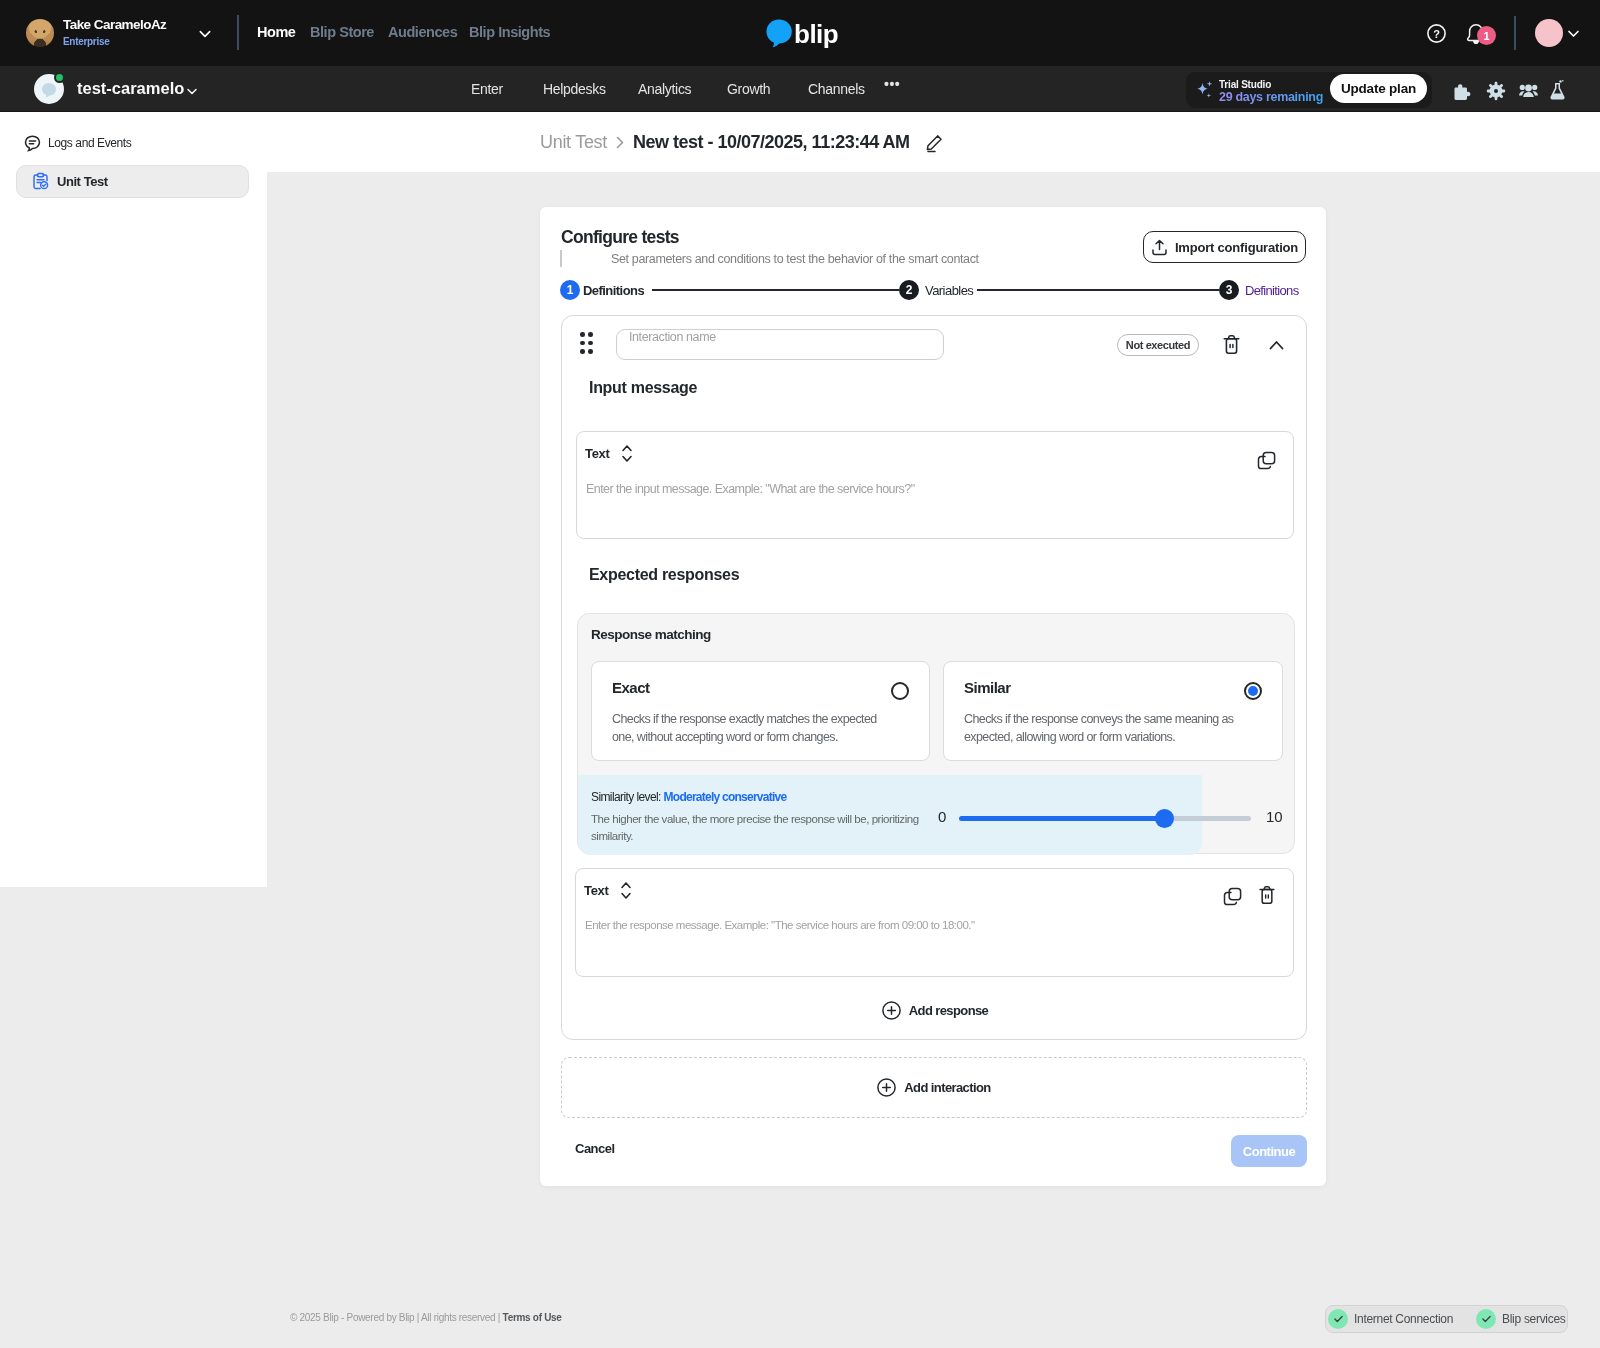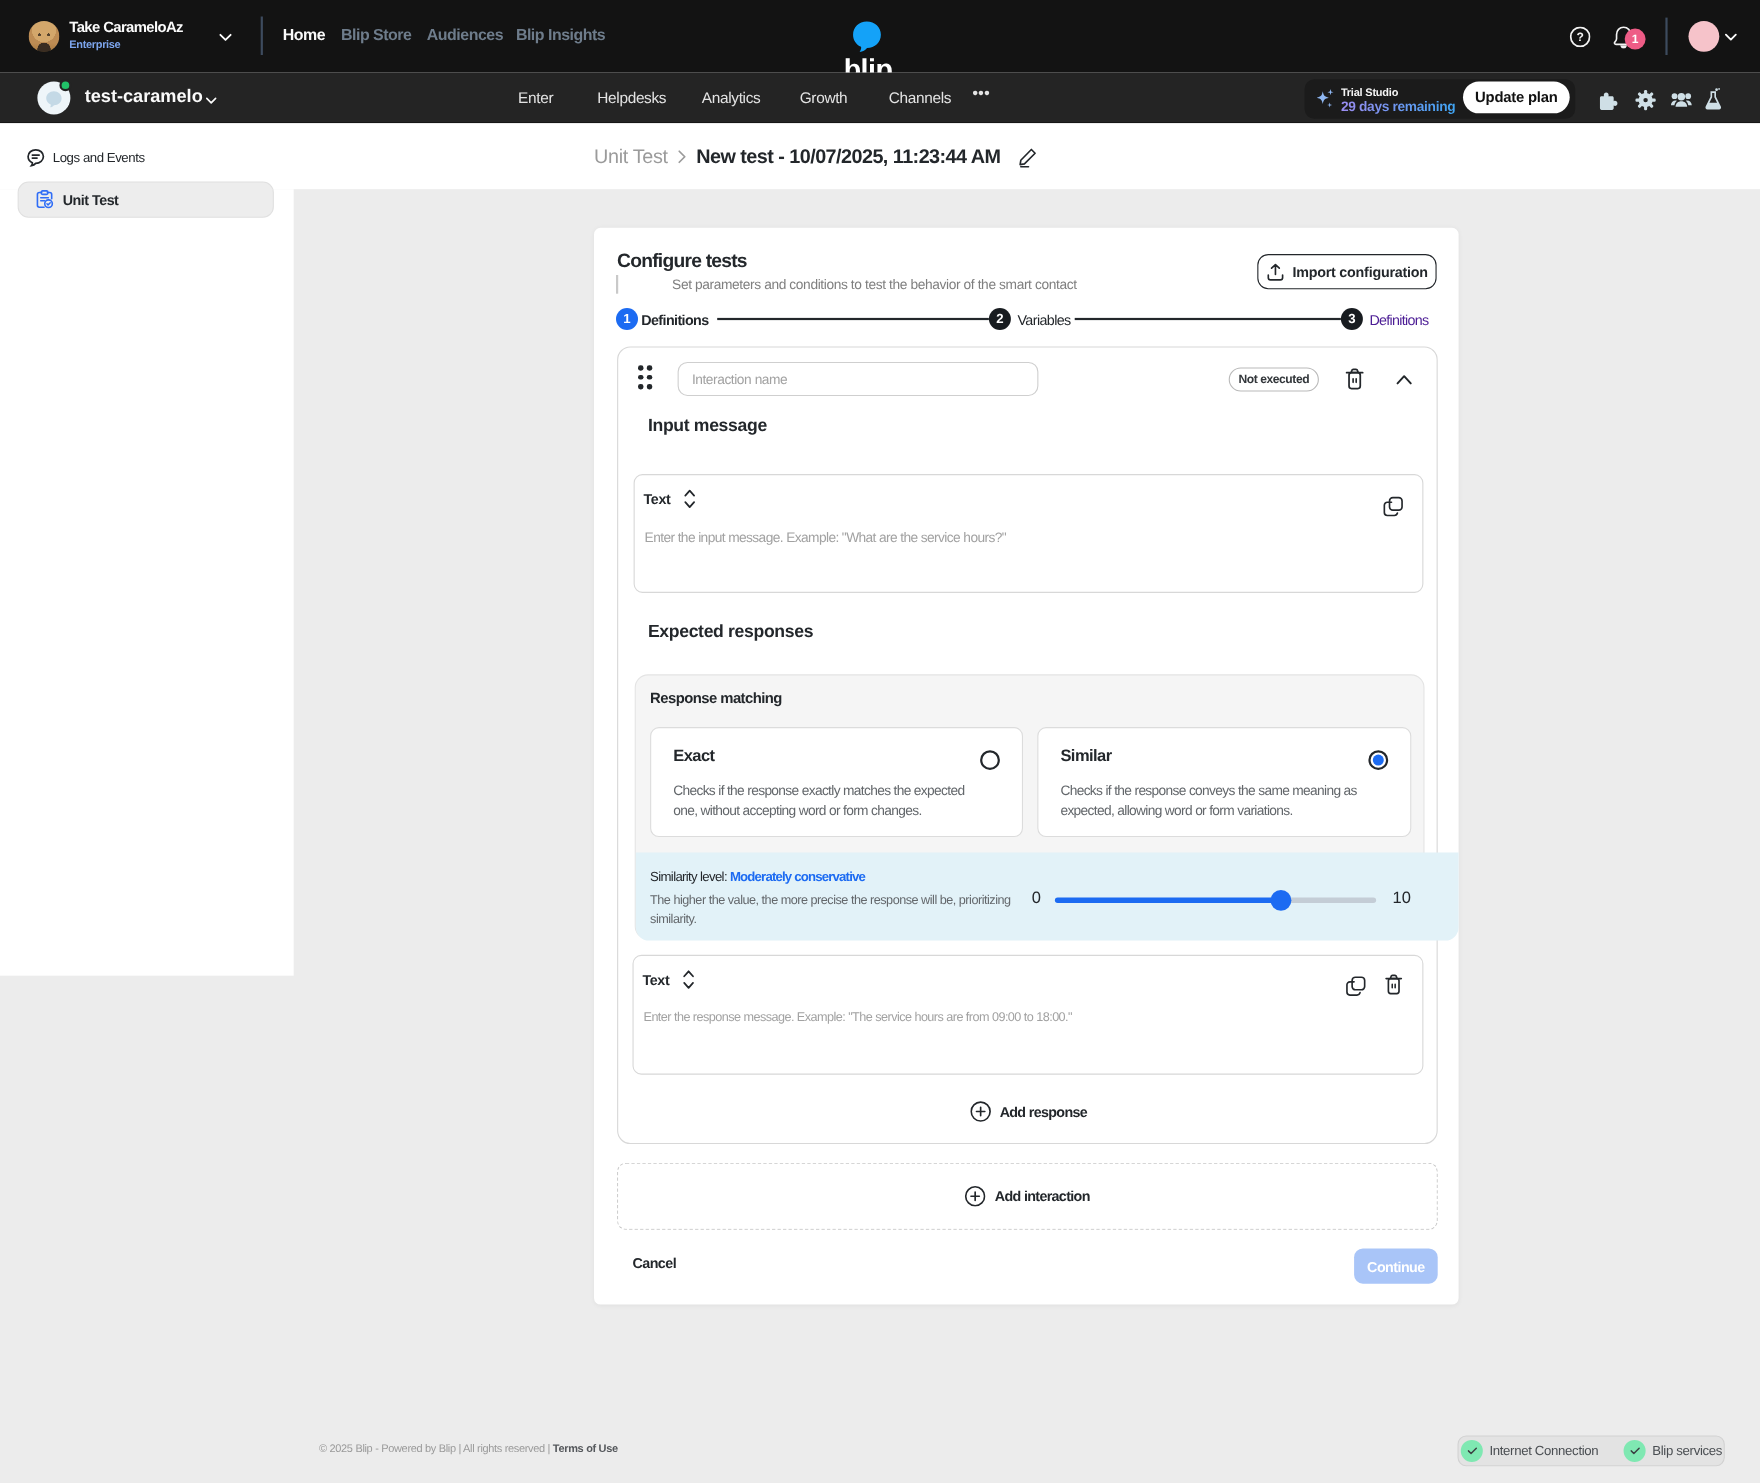--- a/index.html
+++ b/index.html
@@ -37,21 +37,21 @@
   </div>
   <svg class="abs" style="left:198px;top:27px;" width="14" height="14" viewBox="0 0 15 15" fill="none">
       <path d="M2.5 5 L7.5 10 L12.5 5" stroke="#fafafa" stroke-width="1.8" stroke-linecap="round" stroke-linejoin="round"></path>
     </svg>
   <div class="abs" style="left:237px;top:15px;width:2px;height:35px;background:#3d4b5e;"></div>
   <span class="nav1 active abs" style="left:257px;top:24px;">Home</span>
   <span class="nav1 abs" style="left:310px;top:24px;">Blip Store</span>
   <span class="nav1 abs" style="left:388px;top:24px;">Audiences</span>
   <span class="nav1 abs" style="left:469px;top:24px;">Blip Insights</span>
 
-  <div class="abs" style="left:766px;top:19px;display:flex;align-items:center;flex-direction:column;">
+  <div class="abs" style="left:766px;top:19px;display:flex;align-items:flex-start;">
     <svg width="27" height="29" viewBox="0 0 27 29">
         <path d="M13 0.5 C5.8 0.5 0.5 5.7 0.5 12.5 C0.5 17.5 3.4 21.6 7.8 23.6 C8.1 25.2 7.6 26.8 6.5 28.2 C9.4 27.9 11.7 26.5 13.2 24.6 C20.4 24.5 25.8 19.3 25.8 12.5 C25.8 5.7 20.3 0.5 13 0.5 Z" fill="#14a2f8"></path>
       </svg>
     <div style="color:#fff;font-weight:700;font-size:26px;letter-spacing:-0.5px;margin-left:1px;">blip</div>
   </div>
 
   <svg class="abs" style="left:1427px;top:24px;" width="19" height="19" viewBox="0 0 19 19" fill="none">
       <circle cx="9.5" cy="9.5" r="8.6" stroke="#f2f2f2" stroke-width="1.6"></circle>
       <text x="9.5" y="13.6" text-anchor="middle" font-size="11" font-weight="700" fill="#f2f2f2" font-family="Liberation Sans">?</text>
     </svg>
@@ -185,21 +185,21 @@
   <div class="abs" style="left:21px;top:108px;width:746px;height:725px;border:1px solid #d8d8d8;border-radius:12px;">
 
     <div class="abs" style="left:18px;top:16px;width:12px;height:24px;display:grid;grid-template-columns:4.5px 4.5px;grid-template-rows:4.5px 4.5px 4.5px;gap:4px 3.5px;">
       <i style="background:#23272b;border-radius:50%;"></i>
         <i style="background:#23272b;border-radius:50%;"></i>
         <i style="background:#23272b;border-radius:50%;"></i>
         <i style="background:#23272b;border-radius:50%;"></i>
         <i style="background:#23272b;border-radius:50%;"></i>
         <i style="background:#23272b;border-radius:50%;"></i>
     </div>
-    <div class="abs" style="left:54px;top:13px;width:328px;height:31px;border:1px solid #cfcfcf;border-radius:9px;display:flex;align-items:center;padding-left:12px;">
+    <div class="abs" style="left:54px;top:13px;width:328px;height:31px;border:1px solid #cfcfcf;border-radius:9px;display:flex;padding-left:12px;">
       <span class="ph" style="font-size:12.5px;letter-spacing:-0.4px;">Interaction name</span>
     </div>
     <div class="abs" style="left:555px;top:18px;width:82px;height:22px;border:1px solid #b9b9b9;border-radius:12px;display:flex;align-items:center;justify-content:center;font-size:11px;font-weight:700;color:#33373b;letter-spacing:-0.4px;">Not executed</div>
     <svg class="abs" style="left:660px;top:18px;" width="19" height="21" viewBox="0 0 19 21" fill="none">
         <path d="M2.2 4.8 L16.8 4.8 M6.4 4.4 L6.9 2.8 C7.1 2.1 7.6 1.7 8.3 1.7 L10.7 1.7 C11.4 1.7 11.9 2.1 12.1 2.8 L12.6 4.4" stroke="#23272b" stroke-width="1.6" stroke-linecap="round"></path>
         <rect x="4.4" y="4.8" width="10.2" height="14.4" rx="2.2" stroke="#23272b" stroke-width="1.6"></rect>
         <path d="M8.1 10.4 L8.1 13.6 M10.9 10.4 L10.9 13.6" stroke="#23272b" stroke-width="1.5" stroke-linecap="round"></path>
       </svg>
     <svg class="abs" style="left:707px;top:24px;" width="15" height="10" viewBox="0 0 15 10" fill="none">
         <path d="M1.5 8.5 L7.5 2 L13.5 8.5" stroke="#23272b" stroke-width="1.8" stroke-linecap="round" stroke-linejoin="round"></path>
@@ -232,21 +232,21 @@
         <div class="abs" style="left:20px;top:48px;width:278px;font-size:12.5px;color:#63676b;line-height:18px;letter-spacing:-0.6px;">Checks if the response exactly matches the expected one, without accepting word or form changes.</div>
       </div>
       <div class="abs" style="left:365px;top:47px;width:340px;height:100px;background:#fff;border:1px solid #dcdcdc;border-radius:8px;">
         <div class="abs" style="left:20px;top:17px;font-size:15px;font-weight:700;color:#23272b;letter-spacing:-0.5px;">Similar</div>
         <div class="abs" style="right:20px;top:20px;width:18px;height:18px;border:2px solid #23272b;border-radius:50%;display:flex;align-items:center;justify-content:center;">
             <i style="width:10px;height:10px;border-radius:50%;background:#1c6bf2;"></i>
           </div>
         <div class="abs" style="left:20px;top:48px;width:300px;font-size:12.5px;color:#63676b;line-height:18px;letter-spacing:-0.6px;">Checks if the response conveys the same meaning as expected, allowing word or form variations.</div>
       </div>
 
-      <div class="abs" style="left:0;top:161px;width:748px;height:80px;background:#e2f2f8;border-radius:0 0 12px 12px;">
+      <div class="abs" style="left:0;top:161px;width:624px;height:80px;background:#e2f2f8;border-radius:0 0 12px 12px;">
         <div class="abs" style="left:13px;top:15px;font-size:12px;color:#23272b;letter-spacing:-0.6px;">Similarity level: <span style="color:#1c6bf2;font-weight:700;letter-spacing:-0.75px;">Moderately conservative</span></div>
         <div class="abs" style="left:13px;top:36px;width:340px;font-size:11.5px;color:#63676b;line-height:17px;letter-spacing:-0.45px;">The higher the value, the more precise the response will be, prioritizing similarity.</div>
         <div class="abs" style="left:360px;top:33px;font-size:15px;color:#23272b;">0</div>
         <div class="abs" style="left:381px;top:41px;width:292px;height:5px;border-radius:3px;background:linear-gradient(90deg,#1c6bf2 0 70.5%,#c4cdd6 70.5% 100%);"></div>
         <div class="abs" style="left:577px;top:34px;width:19px;height:19px;border-radius:50%;background:#1c6bf2;"></div>
         <div class="abs" style="left:688px;top:33px;font-size:15px;color:#23272b;">10</div>
       </div>
     </div>
 
     <div class="ibox" style="left:13px;top:552px;width:719px;height:109px;">

